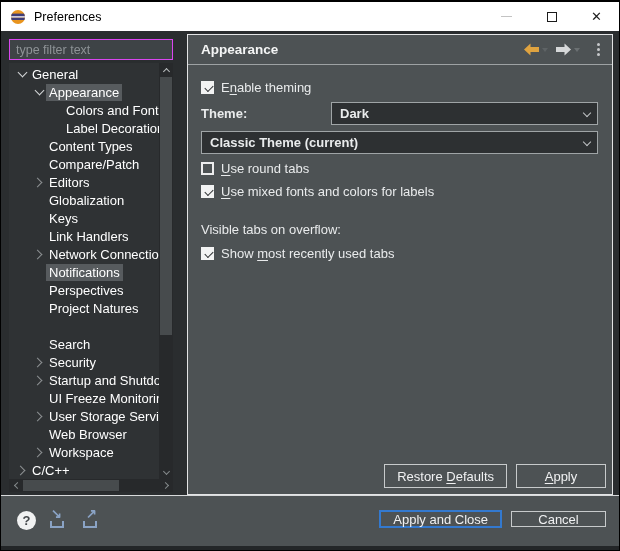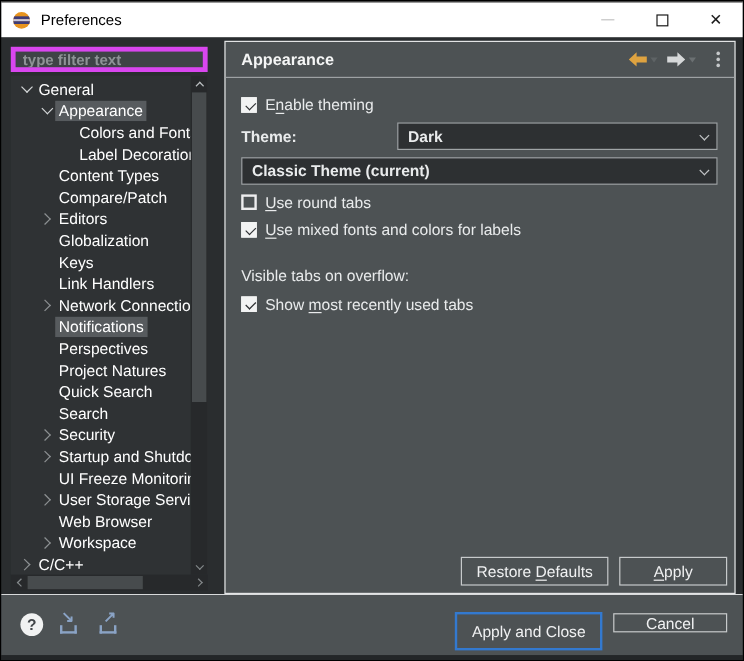--- a/index.html
+++ b/index.html
@@ -19,22 +19,22 @@
   .app-icon{ margin:0 8px 0 9px; width:16px; height:16px; }
   .title-text{ font-size:12.5px; color:#000; }
   .win-controls{ margin-left:auto; display:flex; height:100%; }
   .win-btn{ width:45px; height:100%; display:flex; align-items:center; justify-content:center; }
   .min-glyph{ width:11px; height:1px; background:#c3c3c3; display:block; }
   .max-glyph{ width:10px; height:10px; border:1px solid #1b1b1b; display:block; }
   .close-glyph{ font-size:13px; color:#1b1b1b; line-height:1; }
   
   .filter-input{
     position:absolute; left:8px; top:38px; width:164px; height:21px;
-    background:#3e4346; border:4px solid #d946ef; color:#e9ebec;
-    font-family:"Liberation Sans",sans-serif; font-size:12.5px; padding:0 6px; outline:none;font-weight:bold;
+    background:#3e4346; border:1px solid #d946ef; color:#e9ebec;
+    font-family:"Liberation Sans",sans-serif; font-size:12.5px; padding:0 6px; outline:none;
   }
   .filter-input::placeholder{ color:#8e9396; }
   .tree{
     position:absolute; left:8px; top:62px; width:164px; height:416px;
     background:#2f3234; overflow:hidden;
   }
   .tree-rows{ position:absolute; left:0; top:2px; width:150px; }
   .tree-row{
     height:18px; display:flex; align-items:center; white-space:nowrap;
     overflow:hidden; cursor:default; font-size:13px; color:#ffffff;
@@ -117,21 +117,21 @@
   .help-circle{
     width:19px; height:19px; border-radius:50%; background:#f1f2f2; color:#43474a;
     font-weight:bold; font-size:13px; display:flex; align-items:center; justify-content:center;
   }
   .porticon{ position:relative; width:21px; height:20px; }
   .porticon .tray{ position:absolute; left:2px; bottom:2px; width:14px; height:7px;
     border:2px solid #8aa3c5; border-top:none; }
   .porticon .parrow{ position:absolute; left:3px; top:-4px; font-size:13px; color:#8aa3c5; font-weight:bold; }
   .porticon.export .parrow{ left:5px; }
   .footer-btns{ position:absolute; right:13px; top:14px; display:flex; gap:9px; }
-  .btn.primary{ border:2px solid #3379cf; min-width:104px; height:32px; }
+  .btn.primary{ border:2px solid #3379cf; min-width:104px; height:18px; }
   .btn.cancel{ min-width:95px; height:16px; margin-top:1px; }
   .footer-edge{ position:absolute; left:0; top:545px; width:100%; height:6px; background:#232628; }
 </style>
 </head>
 <body>
 
 <div class="window">
 
   <div class="titlebar">
     <svg class="app-icon" viewBox="0 0 16 16">
@@ -231,21 +231,20 @@
           <span class="tlabel">Perspectives</span>
         </div>
         <div class="tree-row">
           <span class="ind" style="width: 23px;"></span>
           <span class="chev none"></span>
           <span class="tlabel">Project Natures</span>
         </div>
         <div class="tree-row">
           <span class="ind" style="width: 23px;"></span>
           <span class="chev none"></span>
-          <span class="tlabel">Quick Search</span>
         </div>
         <div class="tree-row">
           <span class="ind" style="width: 23px;"></span>
           <span class="chev none"></span>
           <span class="tlabel">Search</span>
         </div>
         <div class="tree-row">
           <span class="ind" style="width: 23px;"></span>
           <span class="chev collapsed"></span>
           <span class="tlabel">Security</span>

